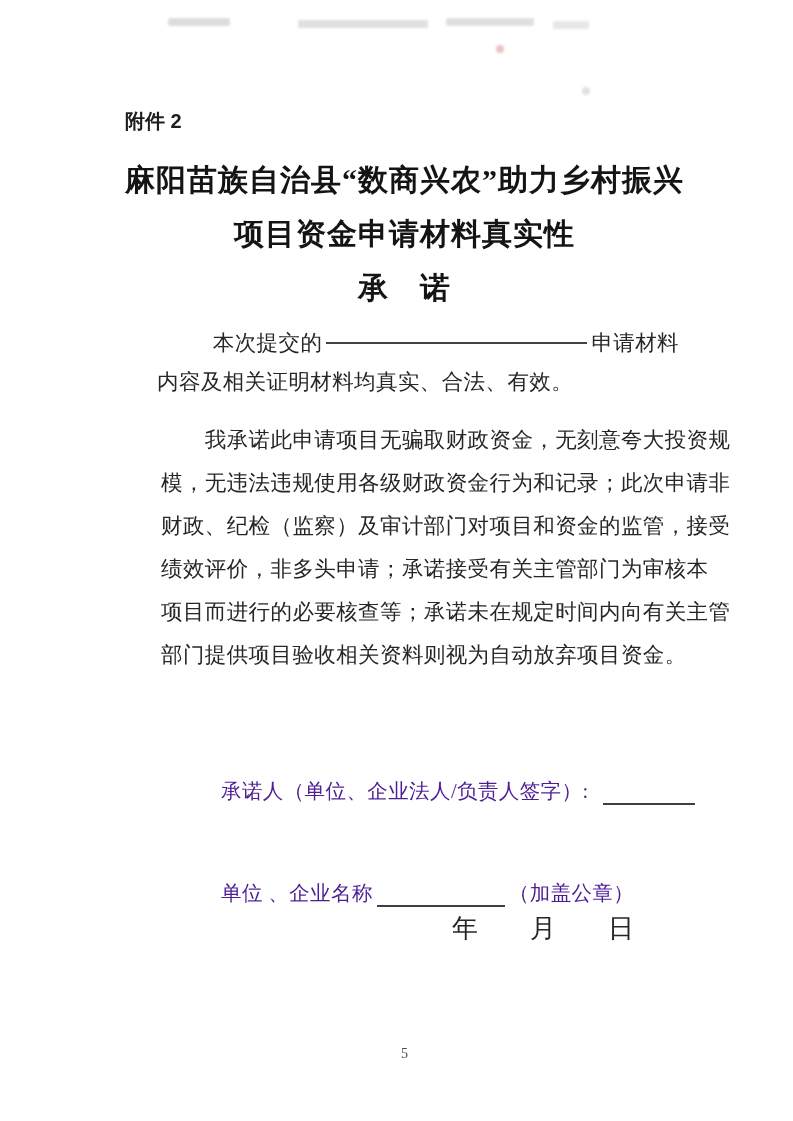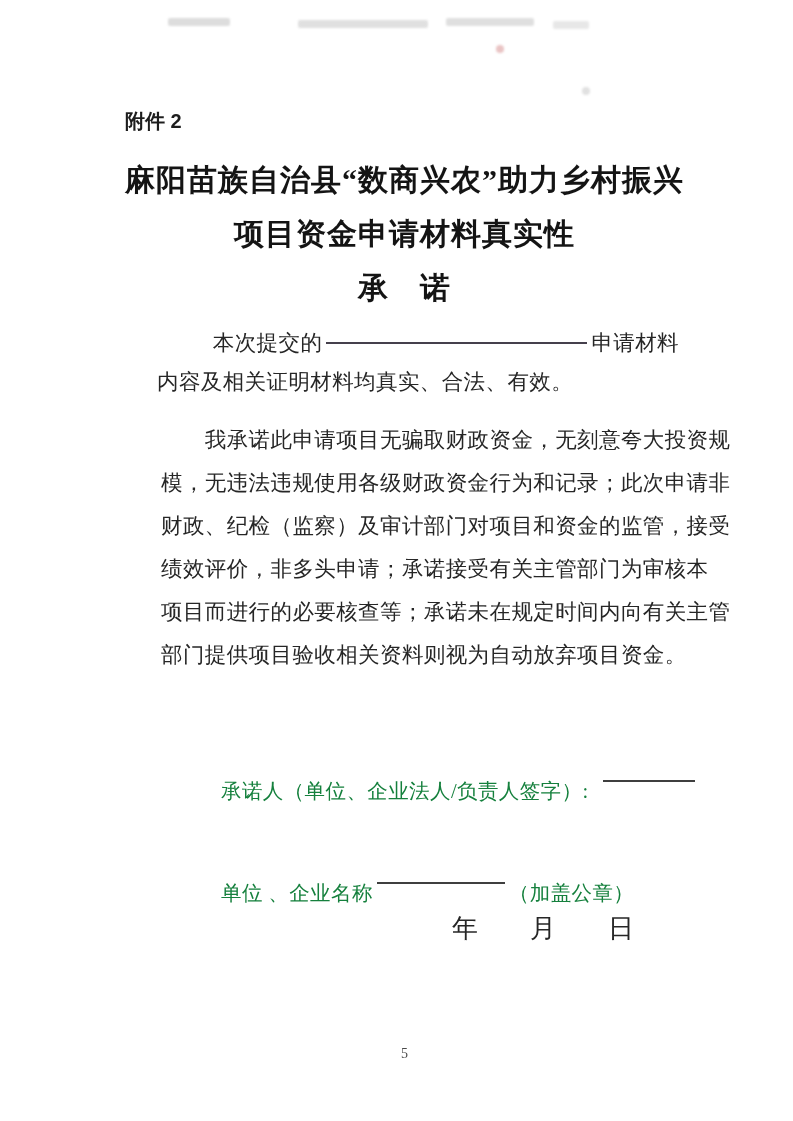--- a/index.html
+++ b/index.html
@@ -68,24 +68,24 @@
     flex: 1;
     border-bottom: 2px solid #45404c;
     margin-bottom: 9px;
     min-width: 40px;
   }
 
   .sig-line {
     position: absolute;
     left: 205px;
     font-size: 20.5px;
-    color: #15803d;
+    color: #4c1d95;
     white-space: nowrap;
     display: flex;
-    align-items: flex-start;
+    align-items: flex-end;
     letter-spacing: 0.4px;
   }
   .sig1 { top: 760px; }
   .sig2 { top: 862px; }
   .sig-line .txt { line-height: 30px; }
   .sig-blank {
     border-bottom: 2px solid #3f3f3f;
     margin-bottom: 5px;
     display: inline-block;
   }

